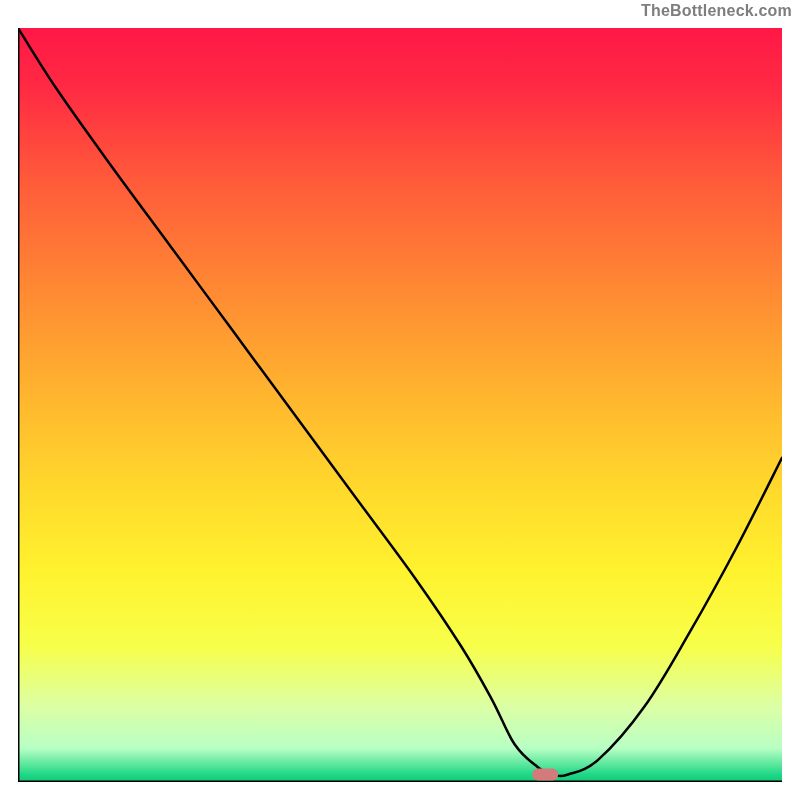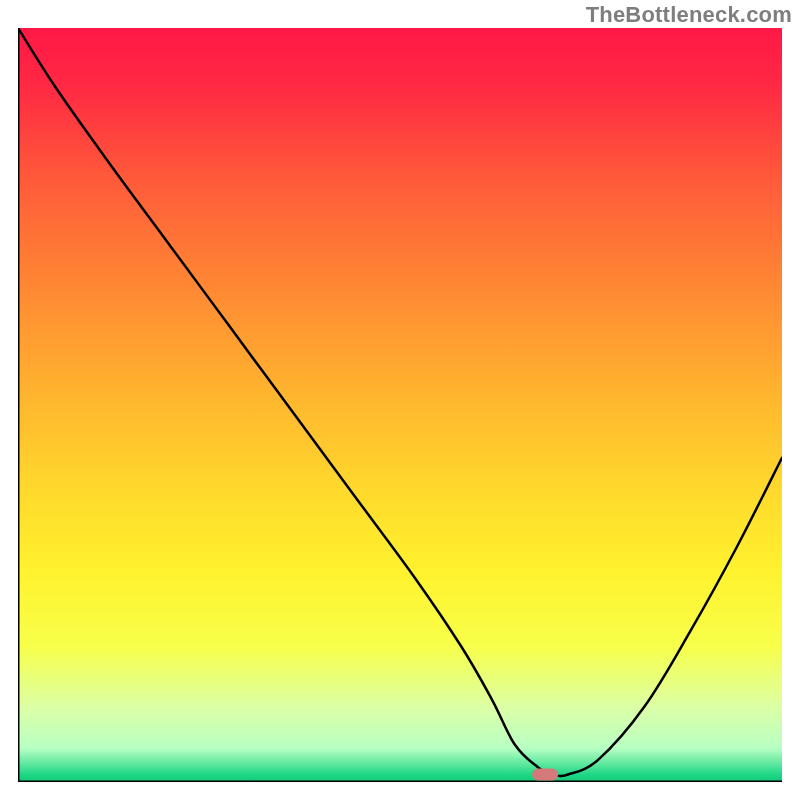--- a/index.html
+++ b/index.html
@@ -12,21 +12,21 @@
   }
   .chart-wrap {
     position: relative;
     width: 800px;
     height: 800px;
   }
   .watermark {
     position: absolute;
     top: 2px;
     right: 8px;
-    font-size: 22px;
+    font-size: 16px;
     font-weight: 600;
     color: #7e7e7e;
     letter-spacing: 0.2px;
     user-select: none;
   }
   .plot-frame {
     position: absolute;
     left: 18px;
     top: 28px;
     width: 764px;

